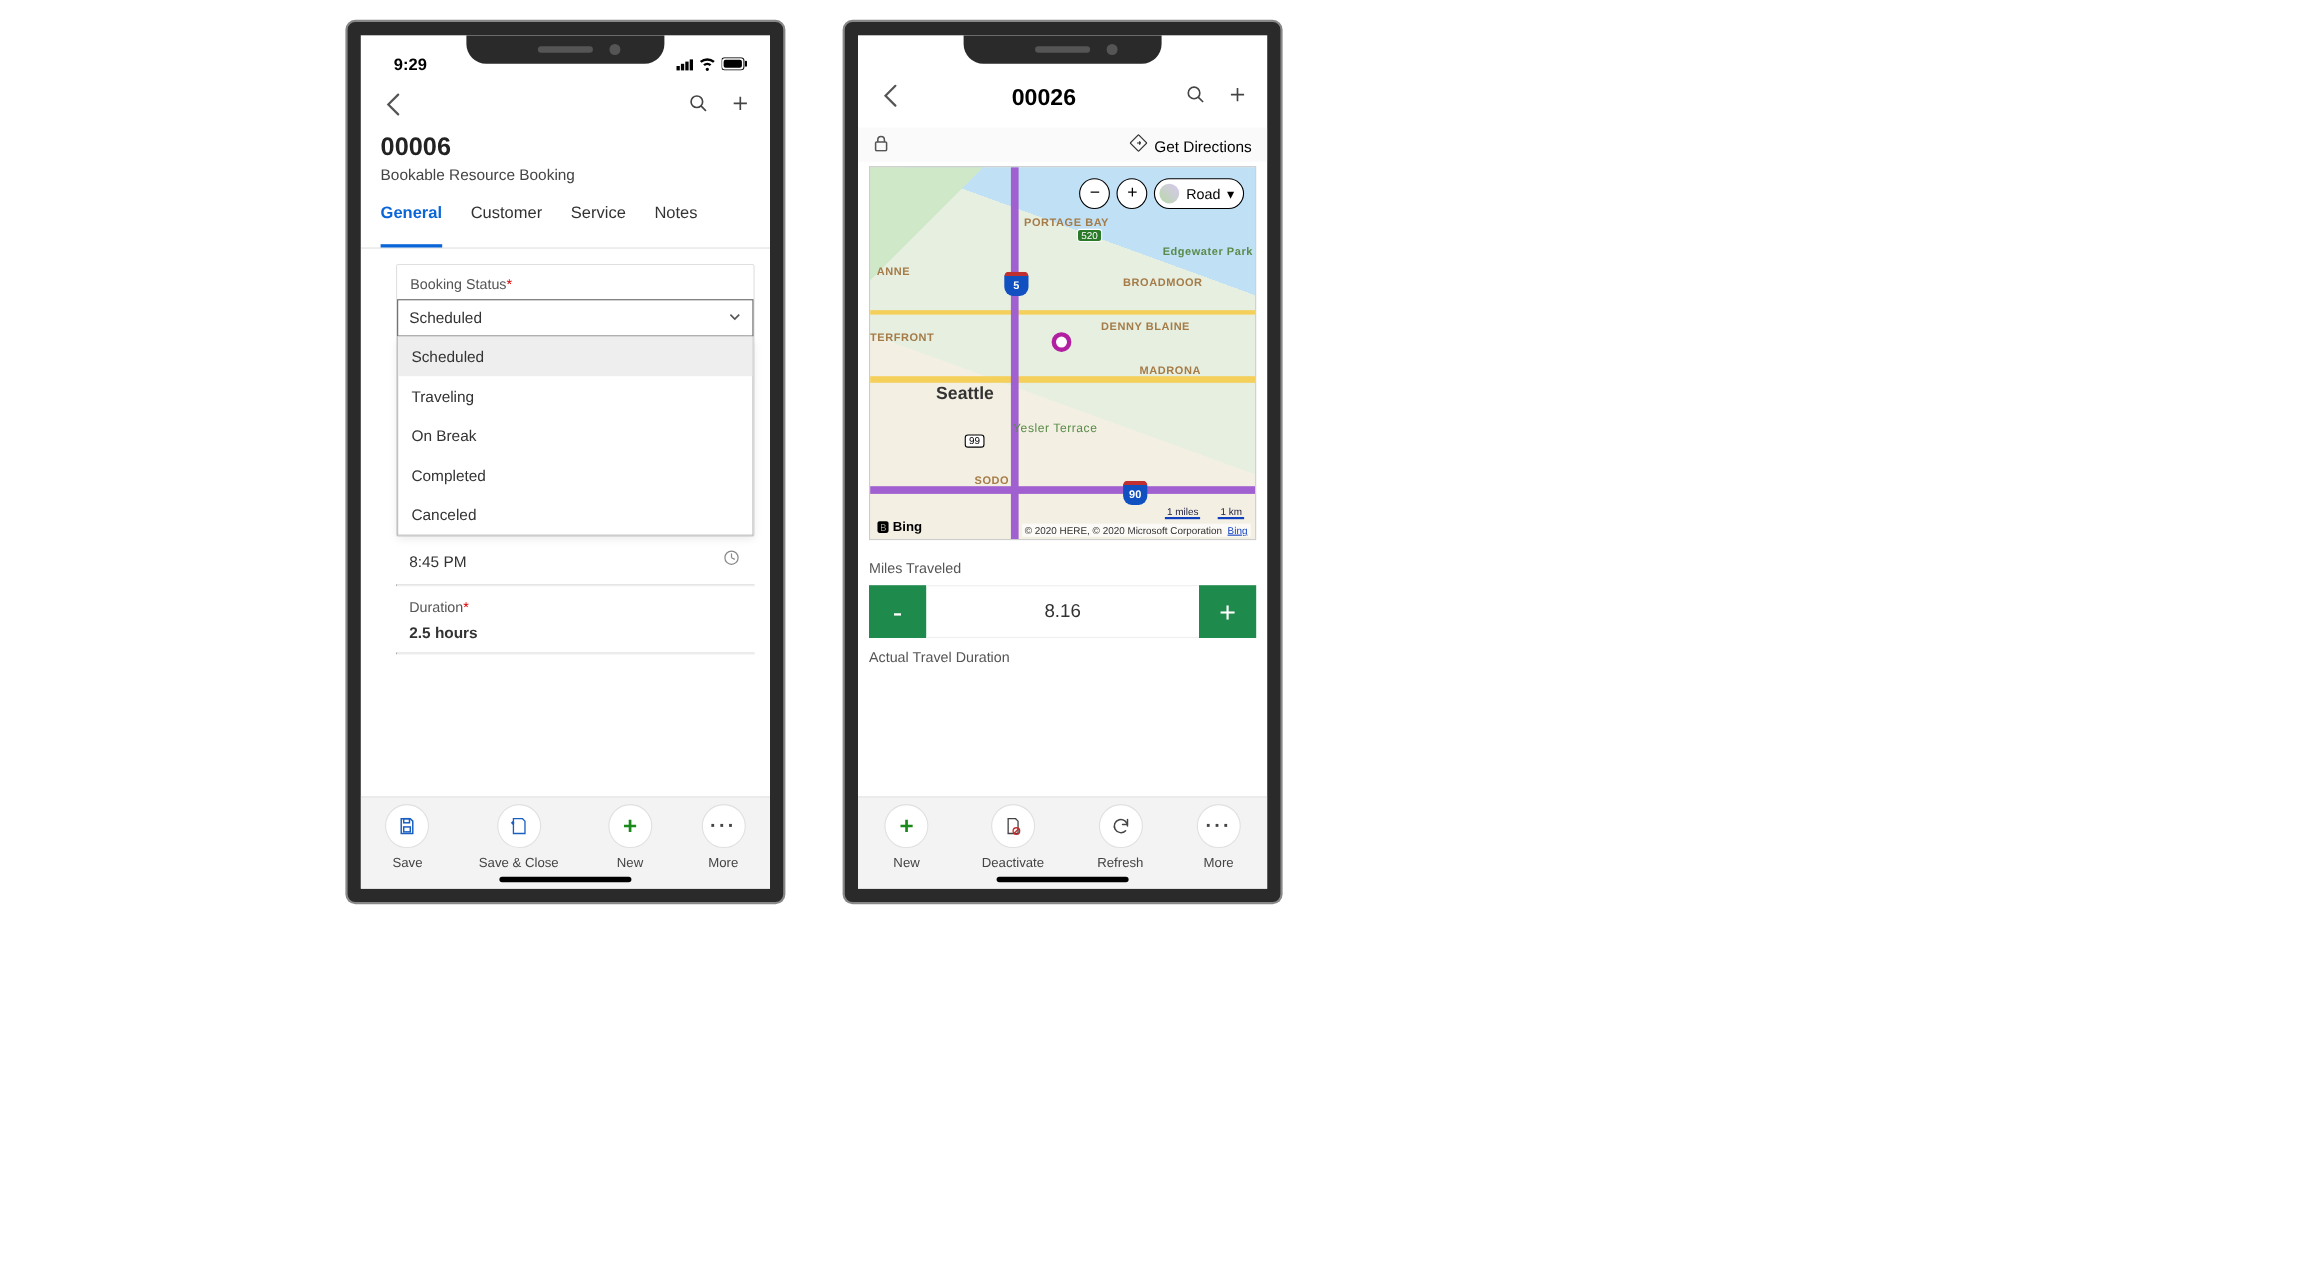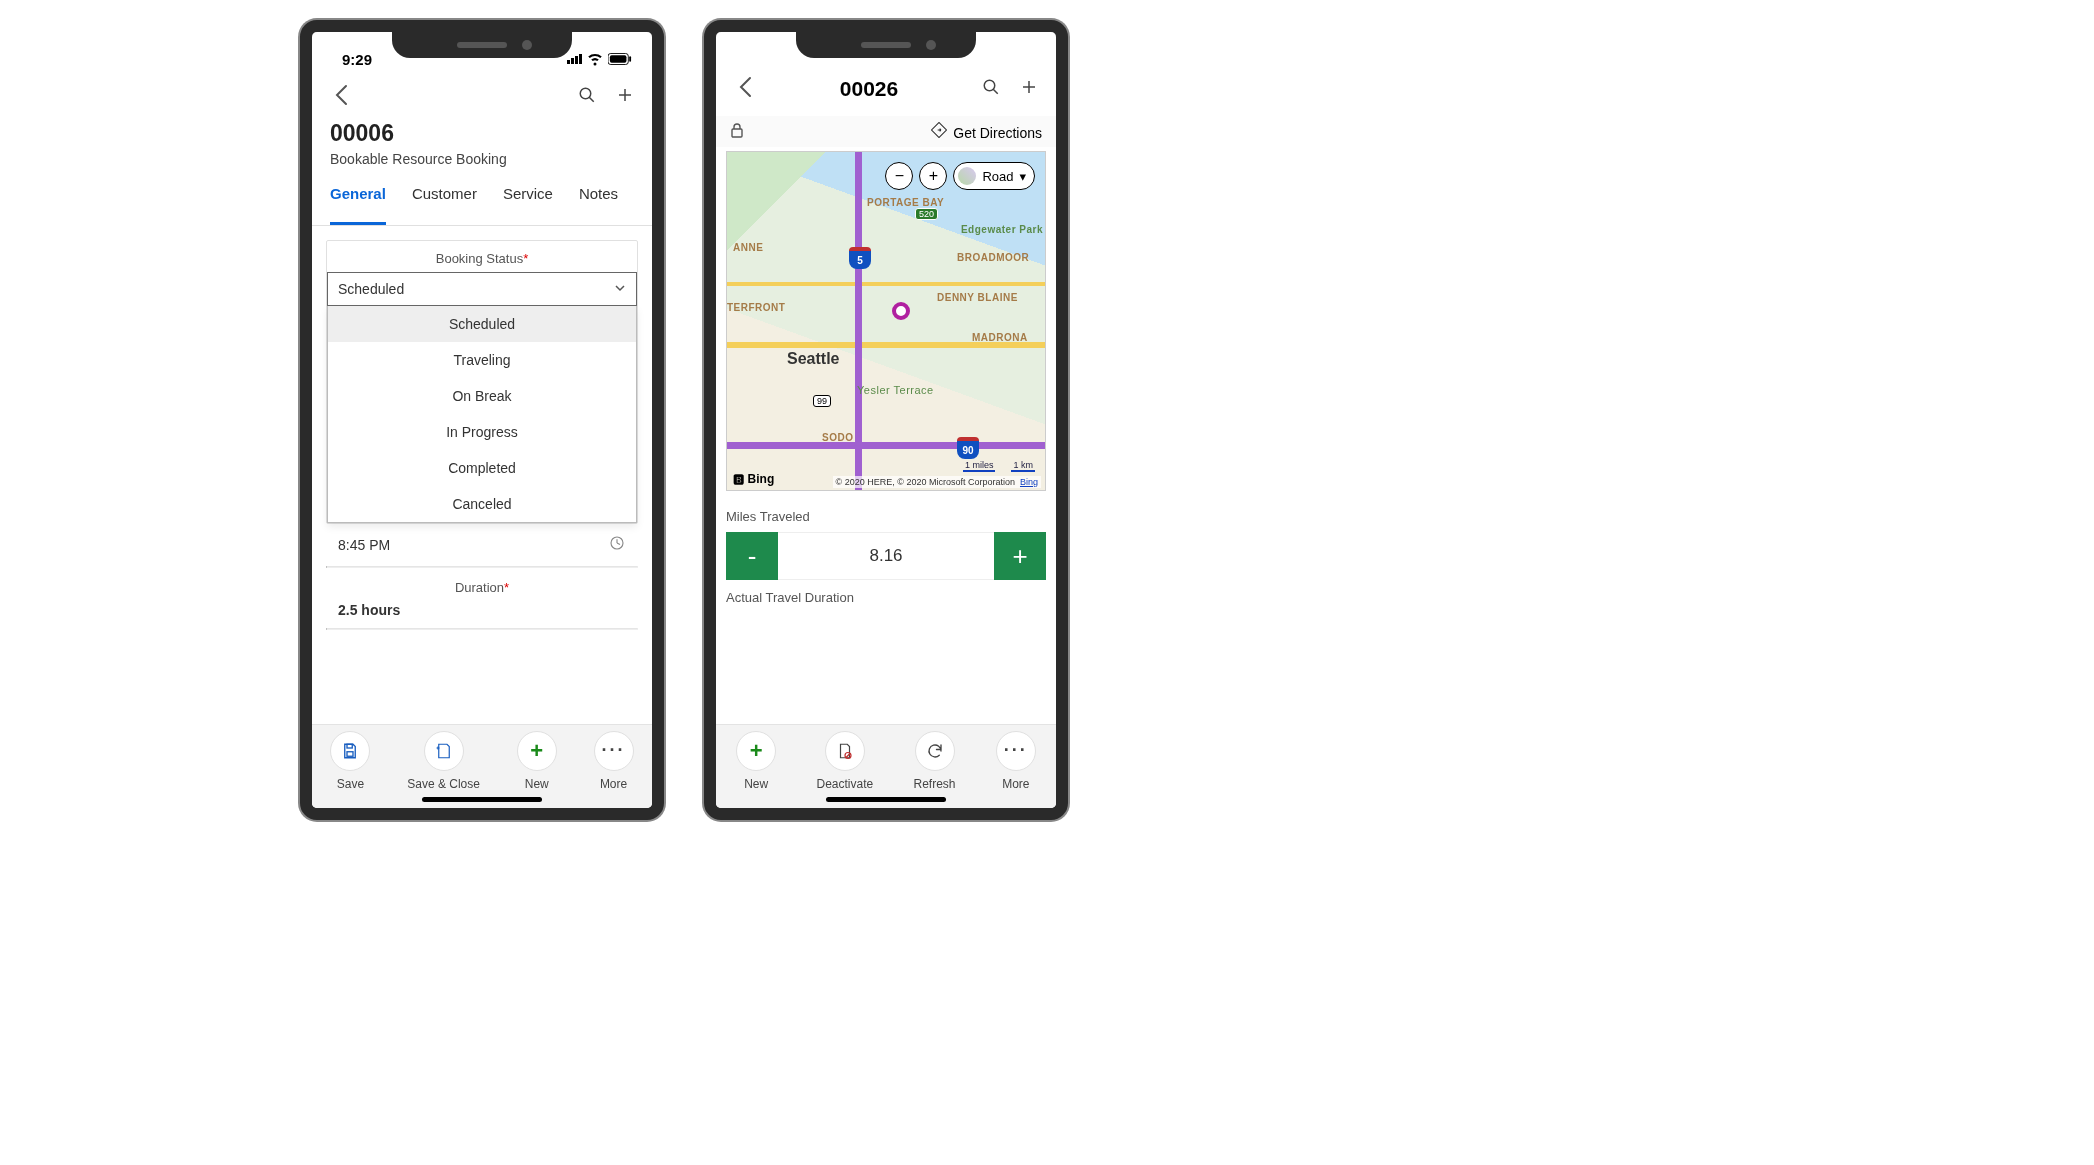--- a/index.html
+++ b/index.html
@@ -14,28 +14,29 @@
     position: absolute;
     left: 0; top: 0;
     width: 1480px;
     height: 820px;
     display: flex;
     gap: 40px;
     padding: 20px 0 0 300px;
   }
   
   .phone {
-    width: 364px;
+    width: 396px;
     height: 800px;
     border: 12px solid #2a2a2a;
-    border-radius: 17px;
+    border-radius: 7px;
     background: #fff;
     position: relative;
     box-shadow: 0 0 0 2px #888, inset 0 0 0 2px #444;
     overflow: hidden;
+    margin-left: 16px;
   }
   .notch {
     position: absolute;
     top: 0; left: 50%; transform: translateX(-50%);
     width: 180px; height: 26px;
     background: #2a2a2a;
     border-bottom-left-radius: 18px;
     border-bottom-right-radius: 18px;
     z-index: 50;
   }
@@ -77,21 +78,21 @@
   .hdr-actions { display:flex; gap:20px; align-items:center; color:#444;}
   .icon-btn { font-size:20px; color:#444; cursor:pointer;}
   .title-block { padding: 0 18px 8px 18px;}
   .rec-title { font-size:23px; font-weight:700; color:#222;}
   .rec-sub { font-size:14px; color:#444; margin-top:4px; }
   
   .tabs { display:flex; gap:26px; padding: 10px 18px 0 18px; border-bottom:1px solid #e0e0e0;}
   .tab { font-size:15px; color:#333; padding-bottom:20px; cursor:pointer;text-align:center;}
   .tab.active { color:#0a66d8; font-weight:600; border-bottom:3px solid #0a66d8;}
   
-  .form-area { flex:1; overflow:hidden; padding: 14px 14px 0 14px; position:relative;text-align:center;}
+  .form-area { flex:1; overflow:hidden; padding: 14px 14px 0 32px; position:relative;}
   .card { border:1px solid #e0e0e0; border-radius:2px; padding: 10px 0 0 0;}
   .field-label { font-size:13px; color:#555; padding: 0 12px;}
   .req { color:#d00; }
   .select-box {
     margin: 6px 0 0 0; border:1px solid #666; height:34px;
     display:flex; align-items:center; padding:0 10px; font-size:14px; color:#333;
     justify-content:space-between; cursor:pointer;
   }
   .chev { font-size:12px; color:#555;}
   .dropdown {
@@ -263,21 +264,20 @@
             <span class="chev">
               <svg width="12" height="12" viewBox="0 0 12 12">
                   <path d="M2 4 L6 8 L10 4" stroke="#555" stroke-width="1.5" fill="none"></path>
                 </svg>
             </span>
           </div>
           <div class="dropdown">
             <div class="dd-item sel">Scheduled</div>
             <div class="dd-item">Traveling</div>
             <div class="dd-item">On Break</div>
-            <div class="dd-item">In Progress</div>
             <div class="dd-item">Completed</div>
             <div class="dd-item">Canceled</div>
           </div>
         </div>
         <div class="row">
           <span>8:45 PM</span>
           <span class="meta-icon">
             <svg class="ic" viewBox="0 0 24 24">
                 <circle cx="12" cy="12" r="8" stroke="#888" fill="none" stroke-width="1.5"></circle>
                 <line x1="12" y1="12" x2="12" y2="7" stroke="#888" stroke-width="1.5"></line>

